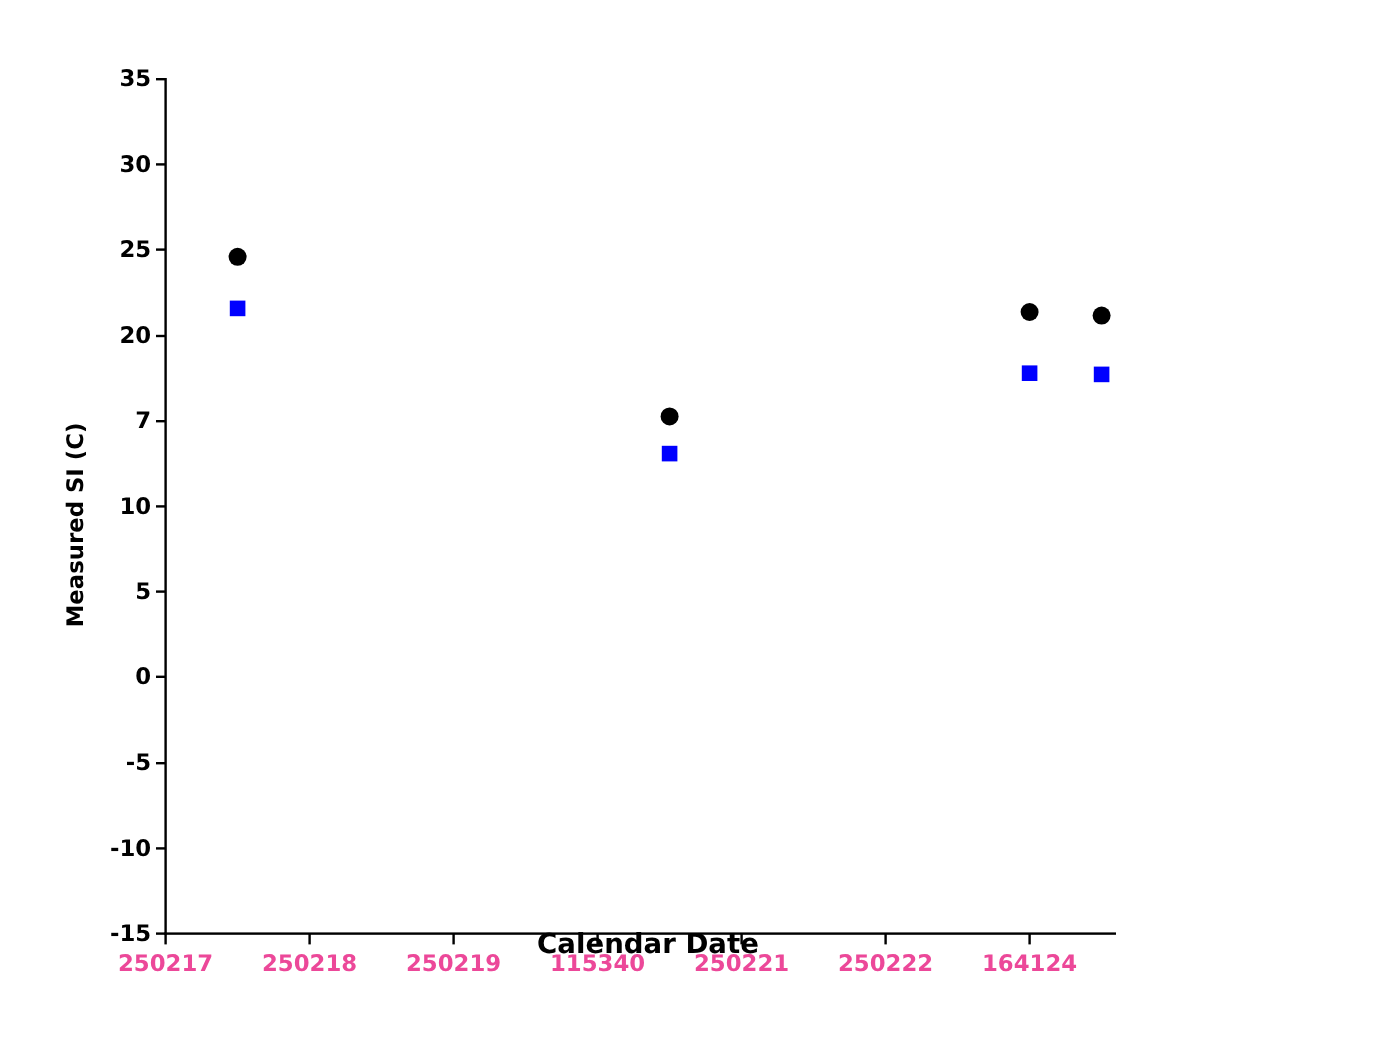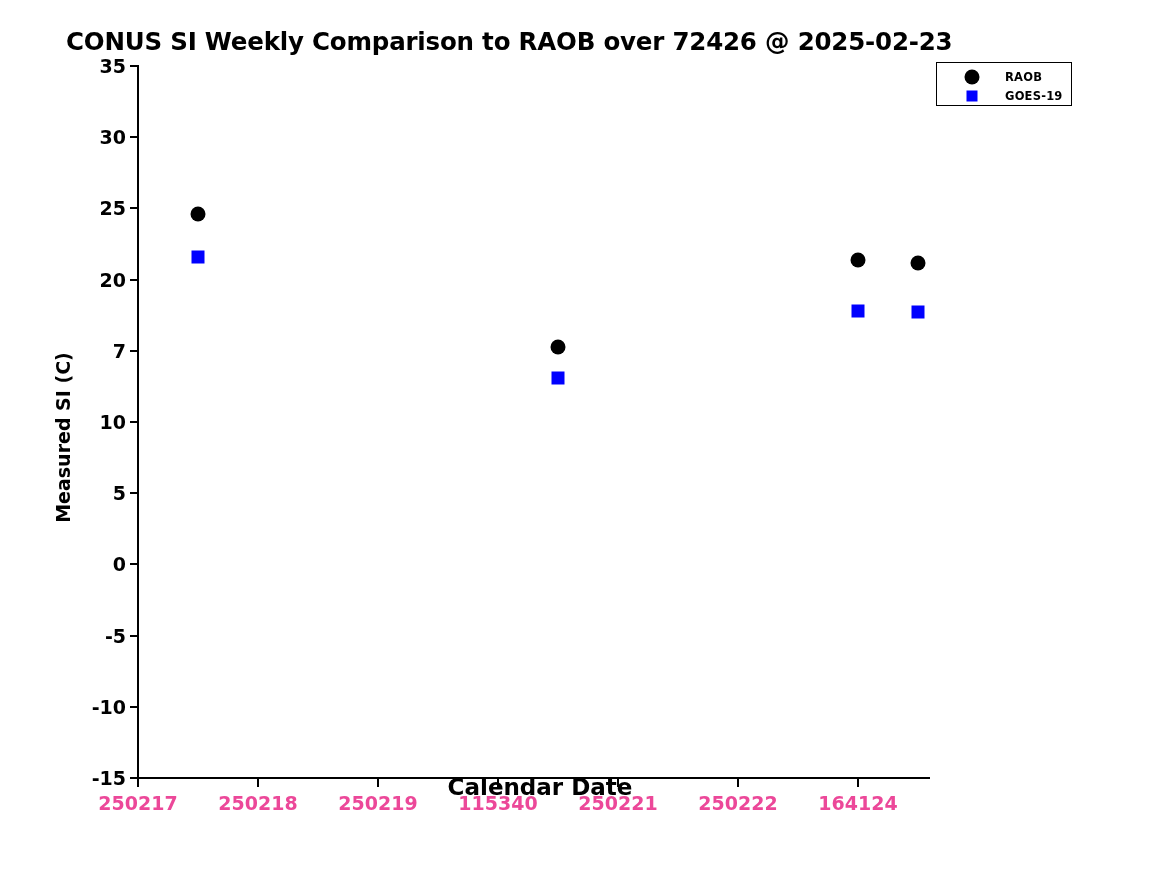--- a/index.html
+++ b/index.html
@@ -201,21 +201,20 @@
     white-space: nowrap;
     letter-spacing: 0.2px;
     font-family: "DejaVu Sans", sans-serif;
   }
 </style>
 </head>
 <body>
 
 <div id="figure">
 
-  <div id="chart-title">CONUS SI Weekly Comparison to RAOB over 72426 @ 2025-02-23</div>
 
   <div id="spine-left"></div>
   <div id="spine-bottom"></div>
 
   <div id="ylabel-wrap">
     <div id="ylabel">Measured SI (C)</div>
   </div>
   <div id="xlabel">Calendar Date</div>
 
   <div id="plot-area">
@@ -286,28 +285,14 @@
         <div class="marker marker-circle" title="RAOB: 15.25" style="left: 420px; top: 281.24px; background: rgb(0, 0, 0);"></div>
         <div class="marker marker-circle" title="RAOB: 21.4" style="left: 720px; top: 193.664px; background: rgb(0, 0, 0);"></div>
         <div class="marker marker-circle" title="RAOB: 21.2" style="left: 780px; top: 196.512px; background: rgb(0, 0, 0);"></div>
         <div class="marker marker-square" title="GOES-19: 21.6" style="left: 60px; top: 190.816px; background: rgb(0, 0, 255);"></div>
         <div class="marker marker-square" title="GOES-19: 13.1" style="left: 420px; top: 311.856px; background: rgb(0, 0, 255);"></div>
         <div class="marker marker-square" title="GOES-19: 17.8" style="left: 720px; top: 244.928px; background: rgb(0, 0, 255);"></div>
         <div class="marker marker-square" title="GOES-19: 17.75" style="left: 780px; top: 245.64px; background: rgb(0, 0, 255);"></div>
       </div>
   </div>
 
-  <div id="legend">
-      <div class="legend-row" style="top: 3px;">
-        <div class="legend-marker-box">
-          <div class="marker-circle" style="width: 15px; height: 15px; background: rgb(0, 0, 0);"></div>
-        </div>
-        <div class="legend-text">RAOB</div>
-      </div>
-      <div class="legend-row" style="top: 22px;">
-        <div class="legend-marker-box">
-          <div class="marker-square" style="width: 11px; height: 11px; background: rgb(0, 0, 255);"></div>
-        </div>
-        <div class="legend-text">GOES-19</div>
-      </div>
-    </div>
 
 </div>
 
 </body></html>

